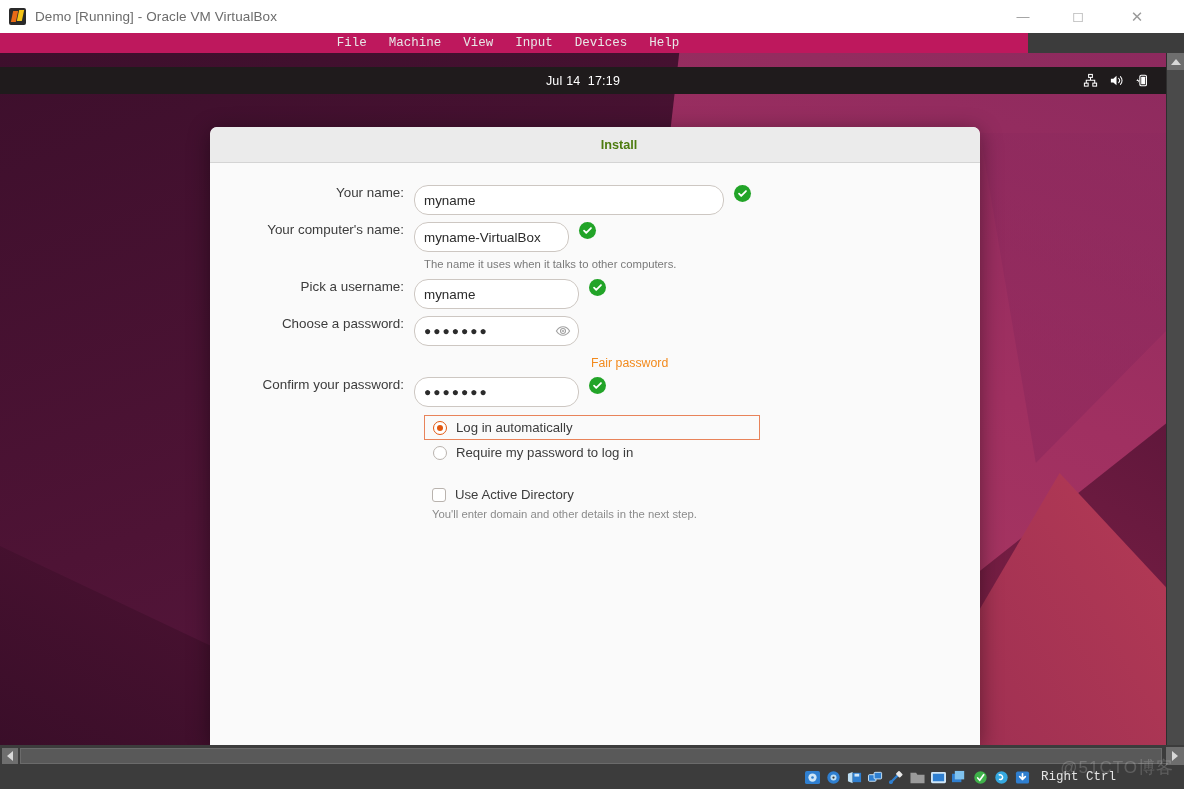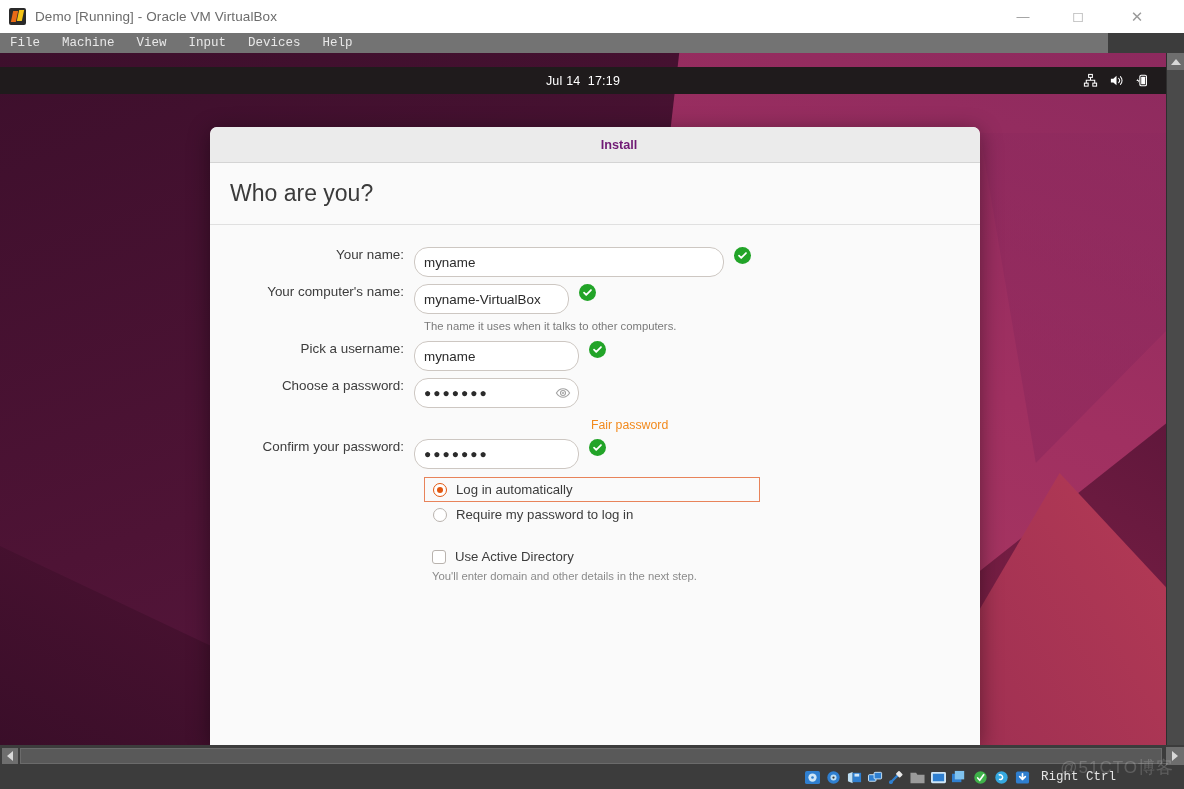--- a/index.html
+++ b/index.html
@@ -40,22 +40,22 @@
     display:flex; align-items:center; justify-content:center;
   }
   .winbtn .gl { color:#9a9a9a; font-size:15px; line-height:1; }
   #win-min { right:138px; }
   #win-max { right:83px; }
   #win-close { right:24px; }
   #win-min .gl { font-size:13px; }
 
   
   #vbox-menubar {
-    position:absolute; left:0; top:33px; width:1108px; height:20px;
-    background:#737373; display:flex; align-items:center; padding-left:10px;
+    position:absolute; left:0; top:33px; width:1028px; height:20px;
+    background:#be185d; display:flex; align-items:center; padding-left:10px;justify-content:center;
   }
   .menu-item {
     font-family:"Liberation Mono", monospace;
     font-size:12.5px; color:#e8e8e8; margin-right:22px; white-space:nowrap;
   }
 
   
   #vm-screen {
     position:absolute; left:0; top:53px; width:1166px; height:692px;
     overflow:hidden;
@@ -120,21 +120,21 @@
     background:#fafafa;
     border-radius:7px 7px 0 0;
     box-shadow:0 4px 22px rgba(0,0,0,.42);
     overflow:hidden;
   }
   #dialog-titlebar {
     height:36px; background:#ebebeb; border-bottom:1px solid #d4d4d4;
     display:flex; align-items:center; justify-content:center;
     border-radius:7px 7px 0 0;
   }
-  #dialog-title-text { font-size:12.7px; font-weight:bold; color:#701a75;padding-left:48px; }
+  #dialog-title-text { font-size:12.7px; font-weight:bold; color:#4d7c0f;padding-left:48px; }
   #dialog-header {
     height:62px; border-bottom:1px solid #e0e0e0; display:flex; align-items:center;
     padding-left:20px; background:#fafafa;
   }
   #page-heading { font-size:23px; color:#3b3b3b; font-weight:400; }
 
   #dialog-body { position:relative; padding-top:22px; }
 
   .form-row {
     display:flex; align-items:flex-start; margin-bottom:7px;
@@ -322,23 +322,20 @@
         </span>
       </div>
     </div>
 
     <div id="install-dialog">
 
       <div id="dialog-titlebar">
         <div id="dialog-title-text">Install</div>
       </div>
 
-      <div id="dialog-header">
-        <div id="page-heading">Who are you?</div>
-      </div>
 
       <div id="dialog-body">
 
         <div class="form-row">
           <div class="form-label">Your name:</div>
           <div class="text-field fw-wide">myname</div>
           <span class="check-ok">
             <svg viewBox="0 0 12 12">
                 <path d="M2.2 6.2l2.4 2.5L9.8 3.3" fill="none" stroke="#fff" stroke-width="1.9" stroke-linecap="round" stroke-linejoin="round"></path>
               </svg>

